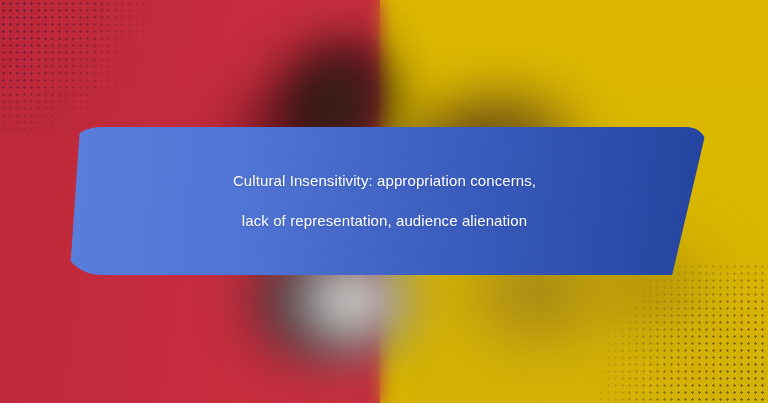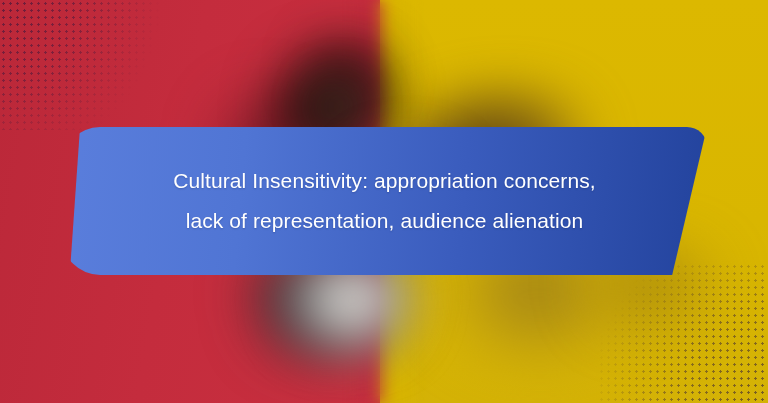--- a/index.html
+++ b/index.html
@@ -142,21 +142,21 @@
     -webkit-clip-path: polygon(2.8% 0%, 100% 0%, 94.6% 100%, 1.2% 100%);
     clip-path: polygon(2.8% 0%, 100% 0%, 94.6% 100%, 1.2% 100%);
     display: flex;
     align-items: center;
     justify-content: center;
     box-sizing: border-box;
     padding: 0 46px;
   }
   .card-text {
     color: #ffffff;
-    font-size: 21px;
+    font-size: 15px;
     line-height: 40px;
     text-align: center;
     letter-spacing: 0.1px;
     font-weight: 400;
     white-space: pre-line;
     text-shadow: 0 1px 2px rgba(10,20,60,0.22);
   }
 </style>
 </head>
 <body>

